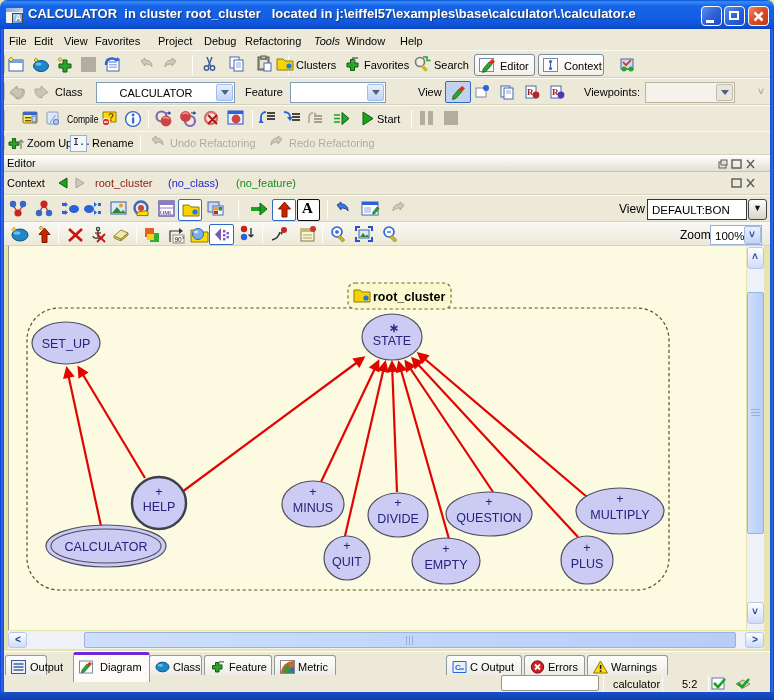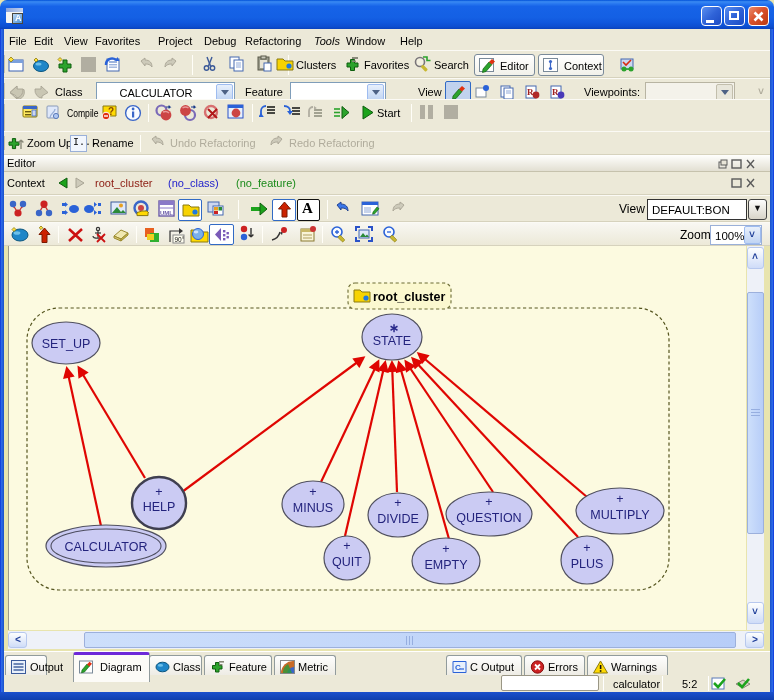--- a/index.html
+++ b/index.html
@@ -77,20 +77,21 @@
 <body>
 <div id="win">
 
 <div id="titlebar" class="abs"></div>
 <div class="abs" style="left:6px;top:8px;width:17px;height:15px;background:#f6f6f4;border-radius:1px;">
   <div class="abs" style="left:0;top:0;width:17px;height:4px;background:linear-gradient(to right,#8aa5dd,#c3d2ef);"></div>
   <div class="abs" style="left:6px;top:5px;width:11px;height:11px;background:linear-gradient(135deg,#bcd8f4,#4a90d8);border:1.5px solid #4a463e;">
     <span style="position:absolute;left:2px;top:-1px;color:#fff;font-size:9px;font-weight:bold;">A</span>
   </div>
 </div>
+<div id="titletext" class="abs">CALCULATOR&nbsp; in cluster root_cluster&nbsp;&nbsp; located in j:\eiffel57\examples\base\calculator\.\calculator.e</div>
 <div class="tbtn abs" style="left:701px;">
       <div class="abs" style="left:4px;top:13px;width:8px;height:3px;background:#fff;"></div>
     </div>
 <div class="tbtn abs" style="left:724px;">
       <div class="abs" style="left:4px;top:4px;width:10px;height:9px;border:2px solid #fff;"></div>
     </div>
 <div class="tbtn abs" id="btnclose" style="left:748px;">
       <svg style="position:absolute;left:3px;top:3px;" width="13" height="13">
         <path d="M2.5 2.5 L10.5 10.5 M10.5 2.5 L2.5 10.5" stroke="#fff" stroke-width="2.6"></path>
       </svg>
@@ -274,21 +275,21 @@
       </svg>
   <span class="lbl" style="left:584px;top:7px;">Viewpoints:</span>
   <div class="combo combo-dis" style="left:645px;top:3px;width:90px;height:21px;">
     <div class="arrow" style="background:#e8e6da;border-color:#c2beac;"></div>
   </div>
   <div class="abs" style="left:755px;top:4px;width:14px;height:19px;background:#ece9d8;">
         <span class="chev" style="left:3px;top:4px;color:#b0ac9c;">˅</span>
       </div>
 </div>
 
-<div class="bar abs toolrow" id="row3" style="top:99px;height:37px;">
+<div class="bar abs toolrow" id="row3" style="top:105px;height:37px;">
   <div class="grip"></div>
 
   <svg class="abs" style="left:22px;top:4px;" width="19" height="17">
         <rect x="1" y="2" width="14" height="11" rx="1" fill="#ffe95e" stroke="#8a7a10"></rect>
         <rect x="1" y="2" width="14" height="3" fill="#3a66c8"></rect>
         <rect x="3" y="7" width="6" height="1.4" fill="#6a5a10"></rect>
         <rect x="3" y="10" width="6" height="1.4" fill="#6a5a10"></rect>
         <rect x="10" y="6" width="4" height="6" fill="#cdd7ef" stroke="#3a66c8" stroke-width="0.8"></rect>
       </svg>
 

